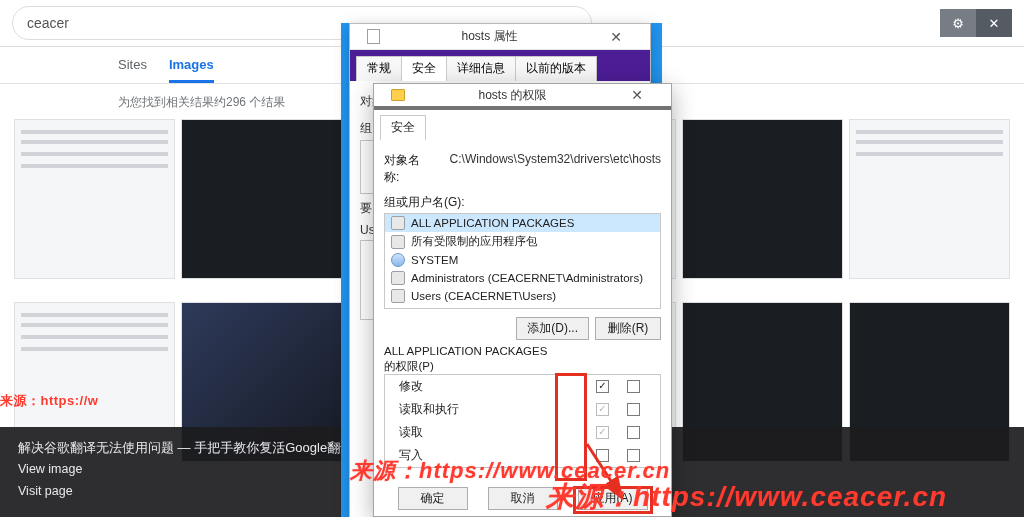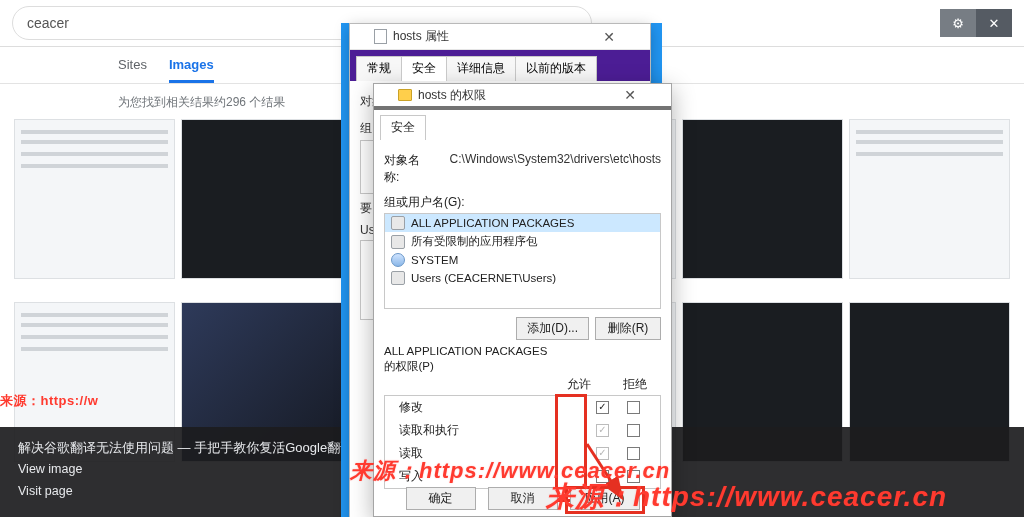--- a/index.html
+++ b/index.html
@@ -52,22 +52,22 @@
   color:#e8eaed; font-size:13px; padding:10px 18px 14px; line-height:1.75;
 }
 .caption .lk { font-size:12.5px; }
 
 
 .dlg-outer {
   position:absolute; top:23px; left:349px; width:302px; background:#fff;
   border:1px solid #b9b9b9; box-shadow:0 4px 14px rgba(0,0,0,.25); font-size:12px;
 }
 .dlg-outer .titlebar, .dlg-inner .titlebar {
-  display:flex; align-items:center; height:26px; padding:0 24px; gap:6px;
-  background:#fff; border-bottom:1px solid #e5e5e5;
+  display:flex; align-items:center; height:26px; padding:0 17px; gap:6px;
+  background:#fff; border-bottom:1px solid #e5e5e5;text-align:center;
 }
 .fileic { width:13px; height:15px; border:1px solid #9aa0a6; background:#fff; }
 .tb-title { color:#333; font-size:12px; flex:1; }
 .x-btn { width:34px; height:20px; display:flex; align-items:center; justify-content:center; color:#555; font-size:14px; }
 .dlg-outer .tabstrip {
   display:flex; gap:0; padding:6px 6px 0; font-size:12px; background:#4c1d95;
 }
 .dlg-outer .tab, .dlg-inner .tab {
   padding:3px 10px 4px; border:1px solid #c8c8c8; background:#f7f7f7; border-bottom:none;
   margin-right:-1px;
@@ -136,21 +136,21 @@
 
 
 .red-hl1 { position:absolute; border:3px solid #e53021; left:184px; top:231px; width:33px; height:103px; pointer-events:none; }
 .red-hl-bottom { position:absolute; border:3px solid #e53021; left:187px; bottom:2px; width:28px; height:24px; pointer-events:none; }
 .perm-box .red-hl1{ left:auto; }
 svg.arrow { position:absolute; pointer-events:none; }
 
 
 .dlg-inner .footer {
   position:absolute; bottom:6px; left:0; right:0;
-  display:flex; justify-content:center; gap:12px; padding:0 14px;
+  display:flex; justify-content:center; gap:20px; padding:0 14px;
 }
 .dlg-inner .footer .btn { min-width:70px; }
 
 
 .ow-wm1, .ow-wm2, .ow-wm3 {
   position:absolute; color:#ff3a2f; font-weight:700; font-style:italic;
   letter-spacing:1px; font-family:"Arial Black",Arial,sans-serif;
   text-shadow:0 0 2px rgba(255,0,0,.2);
 }
 .ow-wm1 { left:350px; top:456px; font-size:22px; }
@@ -270,36 +270,36 @@
       <div class="gl-item">
           <span class="gl-ic"></span>
           <span class="gl-text">所有受限制的应用程序包</span>
         </div>
       <div class="gl-item">
           <span class="gl-ic usr"></span>
           <span class="gl-text">SYSTEM</span>
         </div>
       <div class="gl-item">
           <span class="gl-ic"></span>
+          <span class="gl-text">Administrators (CEACERNET\Administrators)</span>
+        </div>
+      <div class="gl-item">
+          <span class="gl-ic"></span>
           <span class="gl-text">Users (CEACERNET\Users)</span>
         </div>
     </div>
 
     <div class="btns-row">
       <div class="btn">添加(D)...</div>
       <div class="btn">删除(R)</div>
     </div>
 
     <div class="perm-head-line">
       <span>ALL APPLICATION PACKAGES</span><br>
       <span>的权限(P)</span>
-    </div>
-    <div class="perm-cols">
-      <span>允许</span>
-      <span>拒绝</span>
     </div>
 
     <div class="perm-box" id="permBox">
 
         <div class="perm-row">
           <span class="nm">修改</span>
           <span class="cb checked"></span>
           <span class="cb"></span>
         </div>
         <div class="perm-row">

